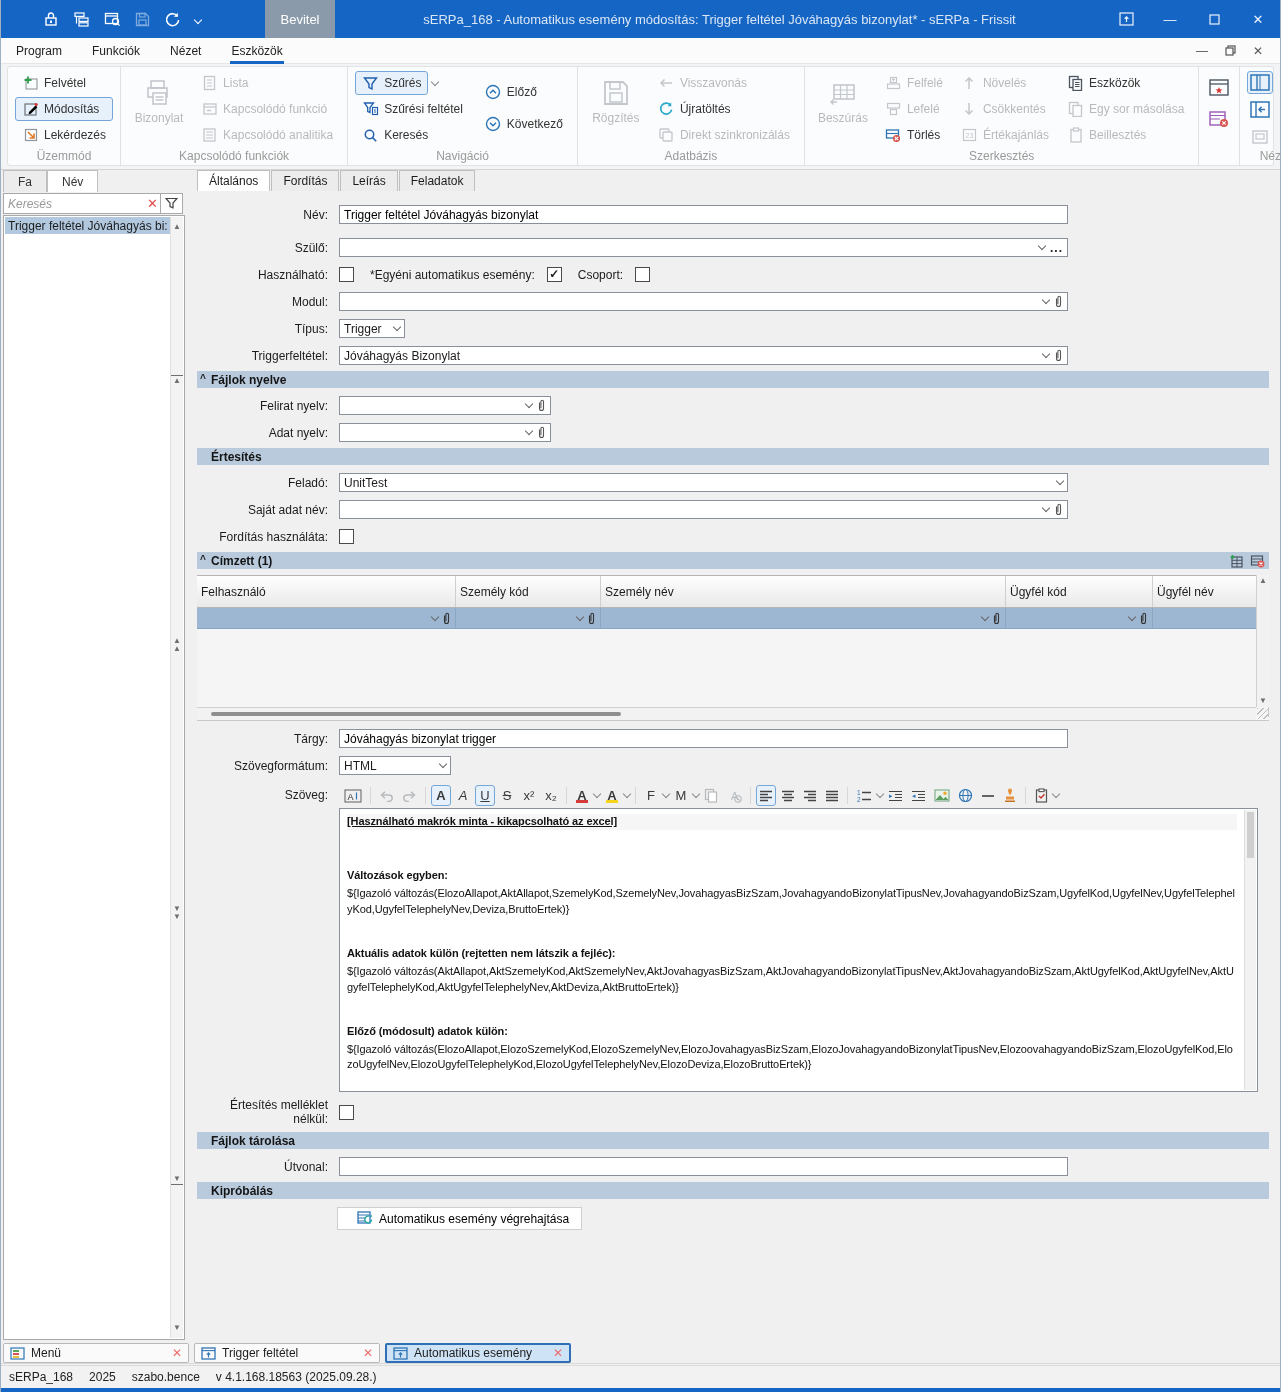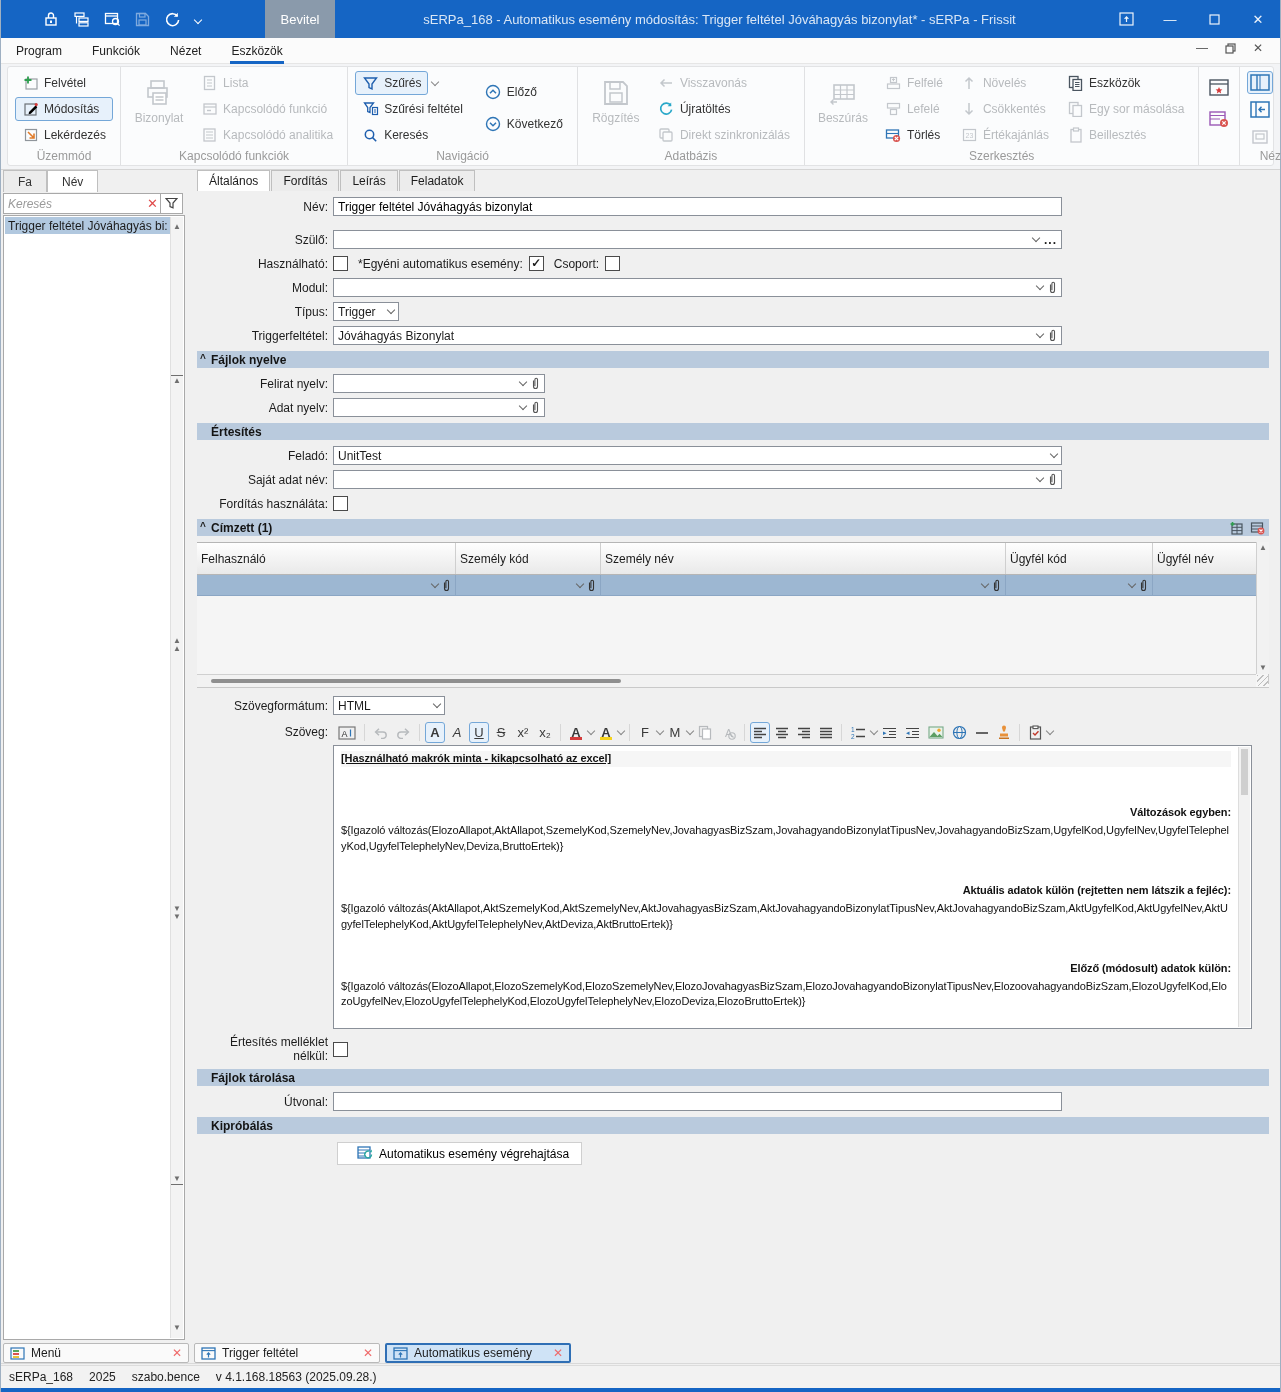--- a/index.html
+++ b/index.html
@@ -11,21 +11,21 @@
   .titlebar { position:absolute; left:0; top:0; right:0; height:38px; background:#1565c4; display:flex; align-items:stretch; color:#fff; }
   .qat { display:flex; align-items:center; gap:14px; padding-left:42px; }
   .qat svg { display:block; }
   .qat .dim { opacity:.45; }
   .env-tab { margin-left:62px; width:70px; background:#8headers; background:#8a9aab; color:#fff; display:flex; align-items:center; justify-content:center; font-size:13px; }
   .title-text { flex:1; display:flex; align-items:center; justify-content:center; color:#d9e6f5; font-size:13px; white-space:nowrap; overflow:hidden; }
   .win-ctrls { display:flex; align-items:center; gap:0; }
   .win-btn { width:44px; height:38px; display:flex; align-items:center; justify-content:center; color:#eef4fb; font-size:13px; }
 
   
-  .menubar { position:absolute; left:0; top:38px; right:0; height:26px; background:#fbfbfb; display:flex; border-bottom:1px solid #e6e6e6; }
+  .menubar { position:absolute; left:0; top:38px; right:0; height:26px; background:#fbfbfb; display:flex; align-items:center; border-bottom:1px solid #e6e6e6; }
   .menu-item { padding:0 15px; height:26px; display:flex; align-items:center; color:#222; position:relative; }
   .menu-item.active::after { content:""; position:absolute; left:14px; right:14px; bottom:0; height:3px; background:#1565c4; }
   .mdi-ctrls { margin-left:auto; display:flex; gap:4px; padding-right:10px; color:#555; }
   .mdi-btn { width:24px; height:20px; display:flex; align-items:center; justify-content:center; font-size:12px; }
 
   
   .ribbon { position:absolute; left:0; top:64px; right:0; height:106px; background:#f3f4f6; border-bottom:1px solid #d5d5d5; padding:2px 6px; }
   .ribbon-inner { height:100px; background:#fbfcfd; border:1px solid #e2e3e5; border-radius:3px; display:flex; align-items:stretch; }
   .rgroup { position:relative; padding:4px 7px 16px 7px; border-right:1px solid #e0e1e3; display:flex; gap:4px; }
   .rgroup-label { position:absolute; left:0; right:0; bottom:2px; text-align:center; color:#9a9a9a; font-size:12px; }
@@ -60,21 +60,21 @@
   .side-item { height:17px; display:flex; align-items:center; padding:0 3px; background:#b1c8df; white-space:nowrap; overflow:hidden; margin:1px 14px 0 1px; }
   .side-scroll { position:absolute; top:1px; right:1px; bottom:1px; width:13px; background:#f3f3f3; border-left:1px solid #e0e0e0; }
   .ss-mark { position:absolute; left:0; right:0; text-align:center; color:#6f6f6f; font-size:8px; line-height:8px; }
 
   
   .form { position:absolute; left:196px; top:0; width:1072px; height:100%; }
   .ftabs { display:flex; height:21px; }
   .ftab { padding:0 11px; display:flex; align-items:center; border:1px solid #bfbfbf; border-bottom:none; background:#ececec; margin-right:1px; }
   .ftab.active { background:#fff; }
   .fbody { padding-top:6px; }
-  .frow { display:flex; align-items:center; margin:0 0 5px 0; min-height:19px; }
+  .frow { display:flex; align-items:center; margin:8px 0 5px 0; min-height:19px;gap:6px; }
   .lbl { width:136px; text-align:right; padding-right:5px; flex:none; color:#1c1c1c; }
   .inp { height:19px; border:1px solid #8a9099; background:#fff; display:flex; align-items:center; padding:0 4px; }
   .inp input { border:none; outline:none; width:100%; font-family:"Liberation Sans",sans-serif; font-size:12px; background:transparent; }
   .combo { height:19px; border:1px solid #8a9099; background:#fff; display:flex; align-items:center; padding:0 4px; gap:5px; }
   .combo .val { flex:1; white-space:nowrap; overflow:hidden; }
   .w-wide { width:729px; }
   .w-med { width:212px; }
   .w-small { width:66px; }
   .clip svg { display:block; }
   .cb { width:15px; height:15px; border:1px solid #4a4a4a; background:#fff; display:inline-flex; align-items:center; justify-content:center; flex:none; }
@@ -102,21 +102,21 @@
   .tb.sel { border-color:#74a7d8; background:#e7f1fb; }
   .tb.dis { color:#b7babd; }
   .tsep { width:1px; height:17px; background:#d7d7d7; margin:0 3px; }
   .fontcolor { position:relative; font-weight:bold; }
   .fontcolor::after { content:""; position:absolute; left:3px; right:3px; bottom:2px; height:3px; background:#d43b3b; }
   .hilite { position:relative; font-weight:bold; }
   .hilite::after { content:""; position:absolute; left:3px; right:3px; bottom:2px; height:3px; background:#f6d31c; }
   .editor { position:relative; width:919px; height:284px; border:1px solid #8a9099; background:#fff; overflow:hidden; }
   .ed-inner { position:absolute; inset:1px 14px 1px 1px; padding:4px 6px; font-size:11px; line-height:1.45; letter-spacing:-0.1px; color:#111; }
   .ed-title { font-weight:bold; text-decoration:underline; background:#f6f6f6; margin-bottom:38px; }
-  .ed-h { font-weight:bold; margin-bottom:2px;text-align:right; }
+  .ed-h { font-weight:bold; margin-bottom:2px; }
   .ed-p { margin-bottom:28px; word-break:break-all; }
   .ed-scroll { position:absolute; top:1px; right:1px; bottom:1px; width:12px; background:#f2f2f2; border-left:1px solid #ddd; }
   .ed-thumb { position:absolute; top:2px; left:2px; right:2px; height:46px; background:#cfcfcf; }
 
   
   .run-btn { display:inline-flex; align-items:center; gap:6px; height:23px; padding:0 12px 0 8px; background:#fff; border:1px solid #cfcfcf; margin-left:140px; }
 
   
   .doc-tabs { position:absolute; left:0; top:1342px; right:0; height:22px; background:#f0f0f0; display:flex; gap:5px; padding:1px 0 0 2px; border-bottom:1px solid #d9d9d9; }
   .dtab { display:flex; align-items:center; gap:6px; border:1px solid #b9b9b9; background:#fafafa; padding:0 6px; border-radius:2px; }
@@ -772,20 +772,26 @@
           <div class="gvscroll">
               <span class="ss-mark" style="top:2px;">▲</span>
               <span class="ss-mark" style="bottom:2px;">▼</span>
             </div>
           <div class="ghscroll">
               <div class="hthumb"></div>
             </div>
           <div class="grip"></div>
         </div>
 
+        <div class="frow">
+          <span class="lbl">Tárgy:</span>
+          <div class="inp w-wide">
+              <input value="Jóváhagyás bizonylat trigger" style="">
+            </div>
+        </div>
 
         <div class="frow">
           <span class="lbl">Szövegformátum:</span>
           <div class="combo" style="width:112px;">
             <span class="val">HTML</span>
             <span class="chev"></span>
           </div>
         </div>
 
         <div class="frow" style="align-items:flex-start; margin-bottom:0;">

